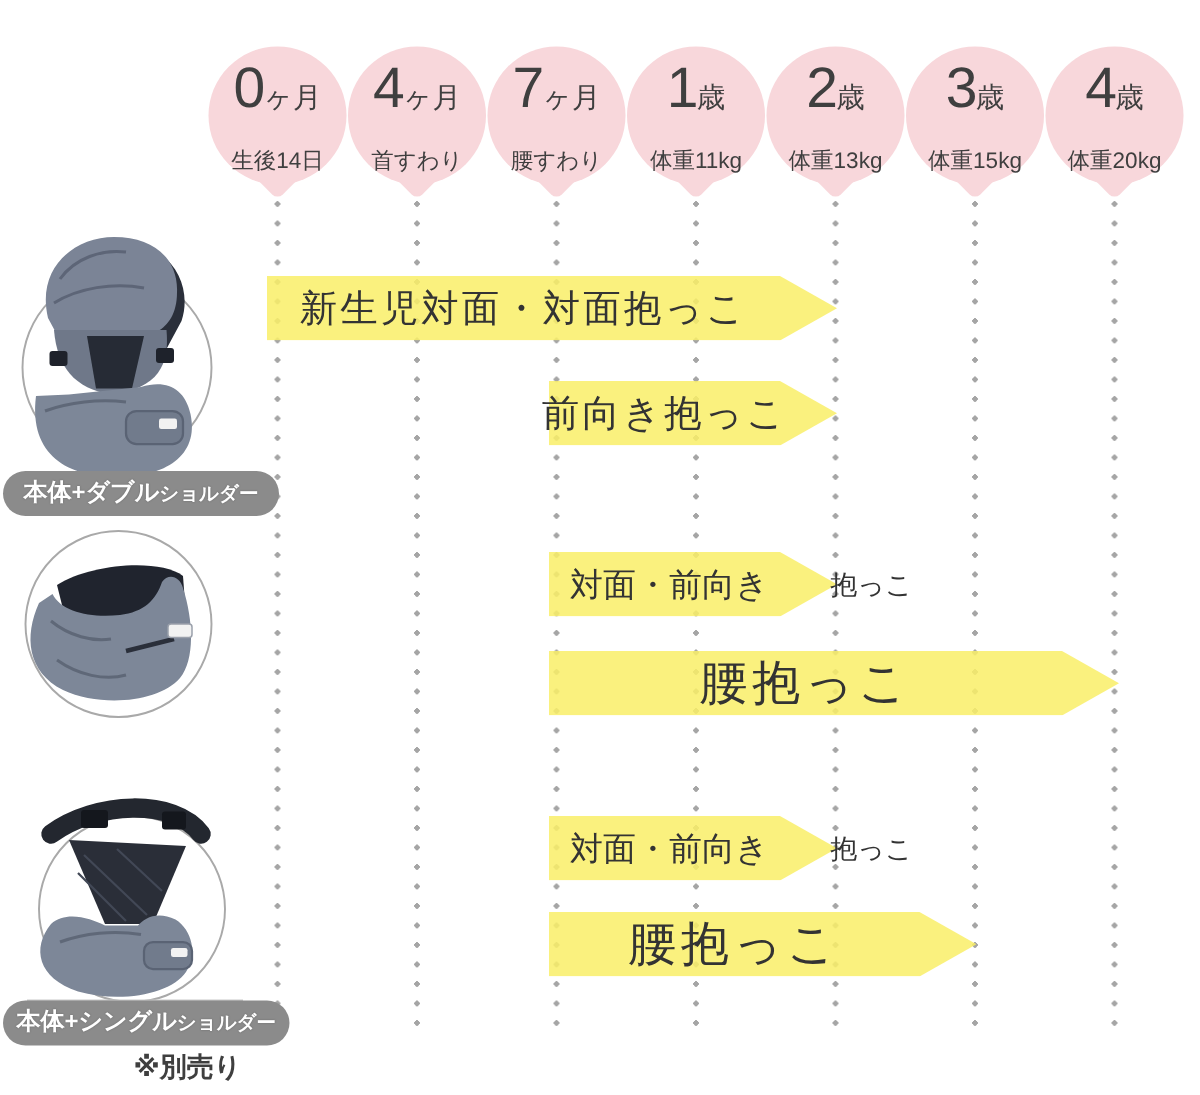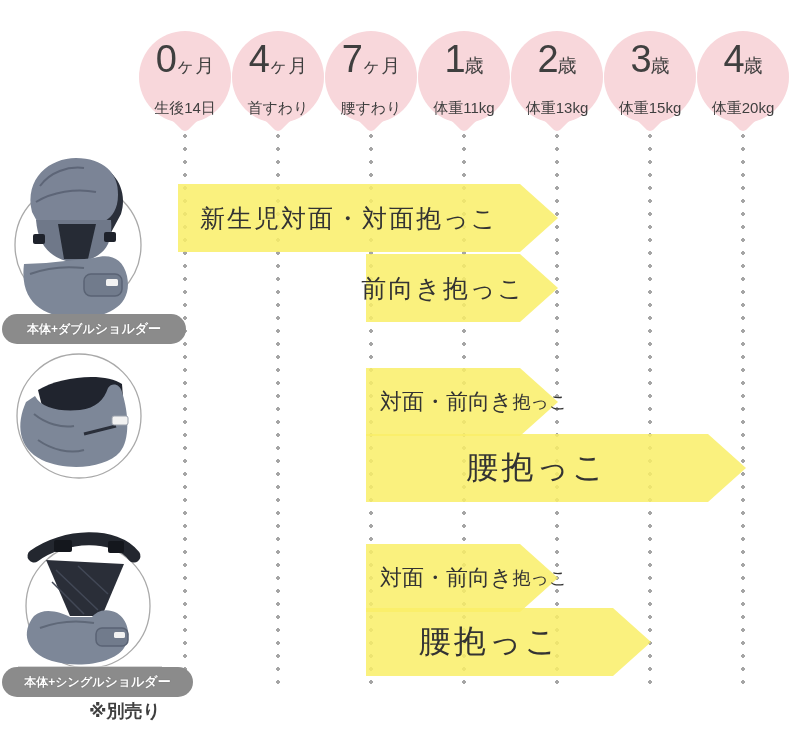--- a/index.html
+++ b/index.html
@@ -22,42 +22,42 @@
   .b-num{font-size:38px;font-weight:300;letter-spacing:-1px;}
   .b-unit{font-size:19px;margin-left:0;}
   .b-note{position:relative;font-size:15px;margin-top:22px;line-height:1;z-index:1;letter-spacing:0;}
   
   .dotline{
     position:absolute;top:134px;height:556px;width:4px;
     background-image:radial-gradient(circle at 2px 2px,#a5a5a5 1.7px,rgba(0,0,0,0) 1.9px);
     background-size:4px 13px;background-repeat:repeat-y;
   }
   
-  .arrow{position:absolute;height:68px;}
+  .arrow{position:absolute;height:43px;}
   .arrow .bg{
     position:absolute;inset:0;background:rgba(249,238,103,0.85);
     clip-path:polygon(0 0,calc(100% - 38px) 0,100% 50%,calc(100% - 38px) 100%,0 100%);
   }
   .arrow .label{
     position:absolute;top:0;bottom:0;left:0;right:38px;
     display:flex;align-items:center;justify-content:center;
     font-size:25px;letter-spacing:2px;color:#333;white-space:nowrap;z-index:1;
   }
   .arrow .label.left{right:auto;left:14px;letter-spacing:0;justify-content:flex-end;}
   .arrow .label .big{font-size:22px;}
-  .arrow .label .small{font-size:18px;}
+  .arrow .label .small{font-size:18px;margin-left:41px;}
   .arrow .label .wide{letter-spacing:3px;font-size:32px;}
   
   .pill{
     position:absolute;height:30px;background:#8b8b8b;border-radius:16px;
     display:flex;align-items:baseline;justify-content:center;color:#fff;
     font-weight:bold;line-height:30px;white-space:nowrap;
     text-shadow:0 0 1px rgba(60,60,60,.6);
   }
-  .pill .main{font-size:12px;}
+  .pill .main{font-size:16px;}
   .pill .sub{font-size:13px;}
   .sold-note{
     position:absolute;font-size:18px;font-weight:600;color:#3f3f3f;
     text-align:center;white-space:nowrap;
   }
   .product{position:absolute;}
 </style>
 </head>
 <body>
 

